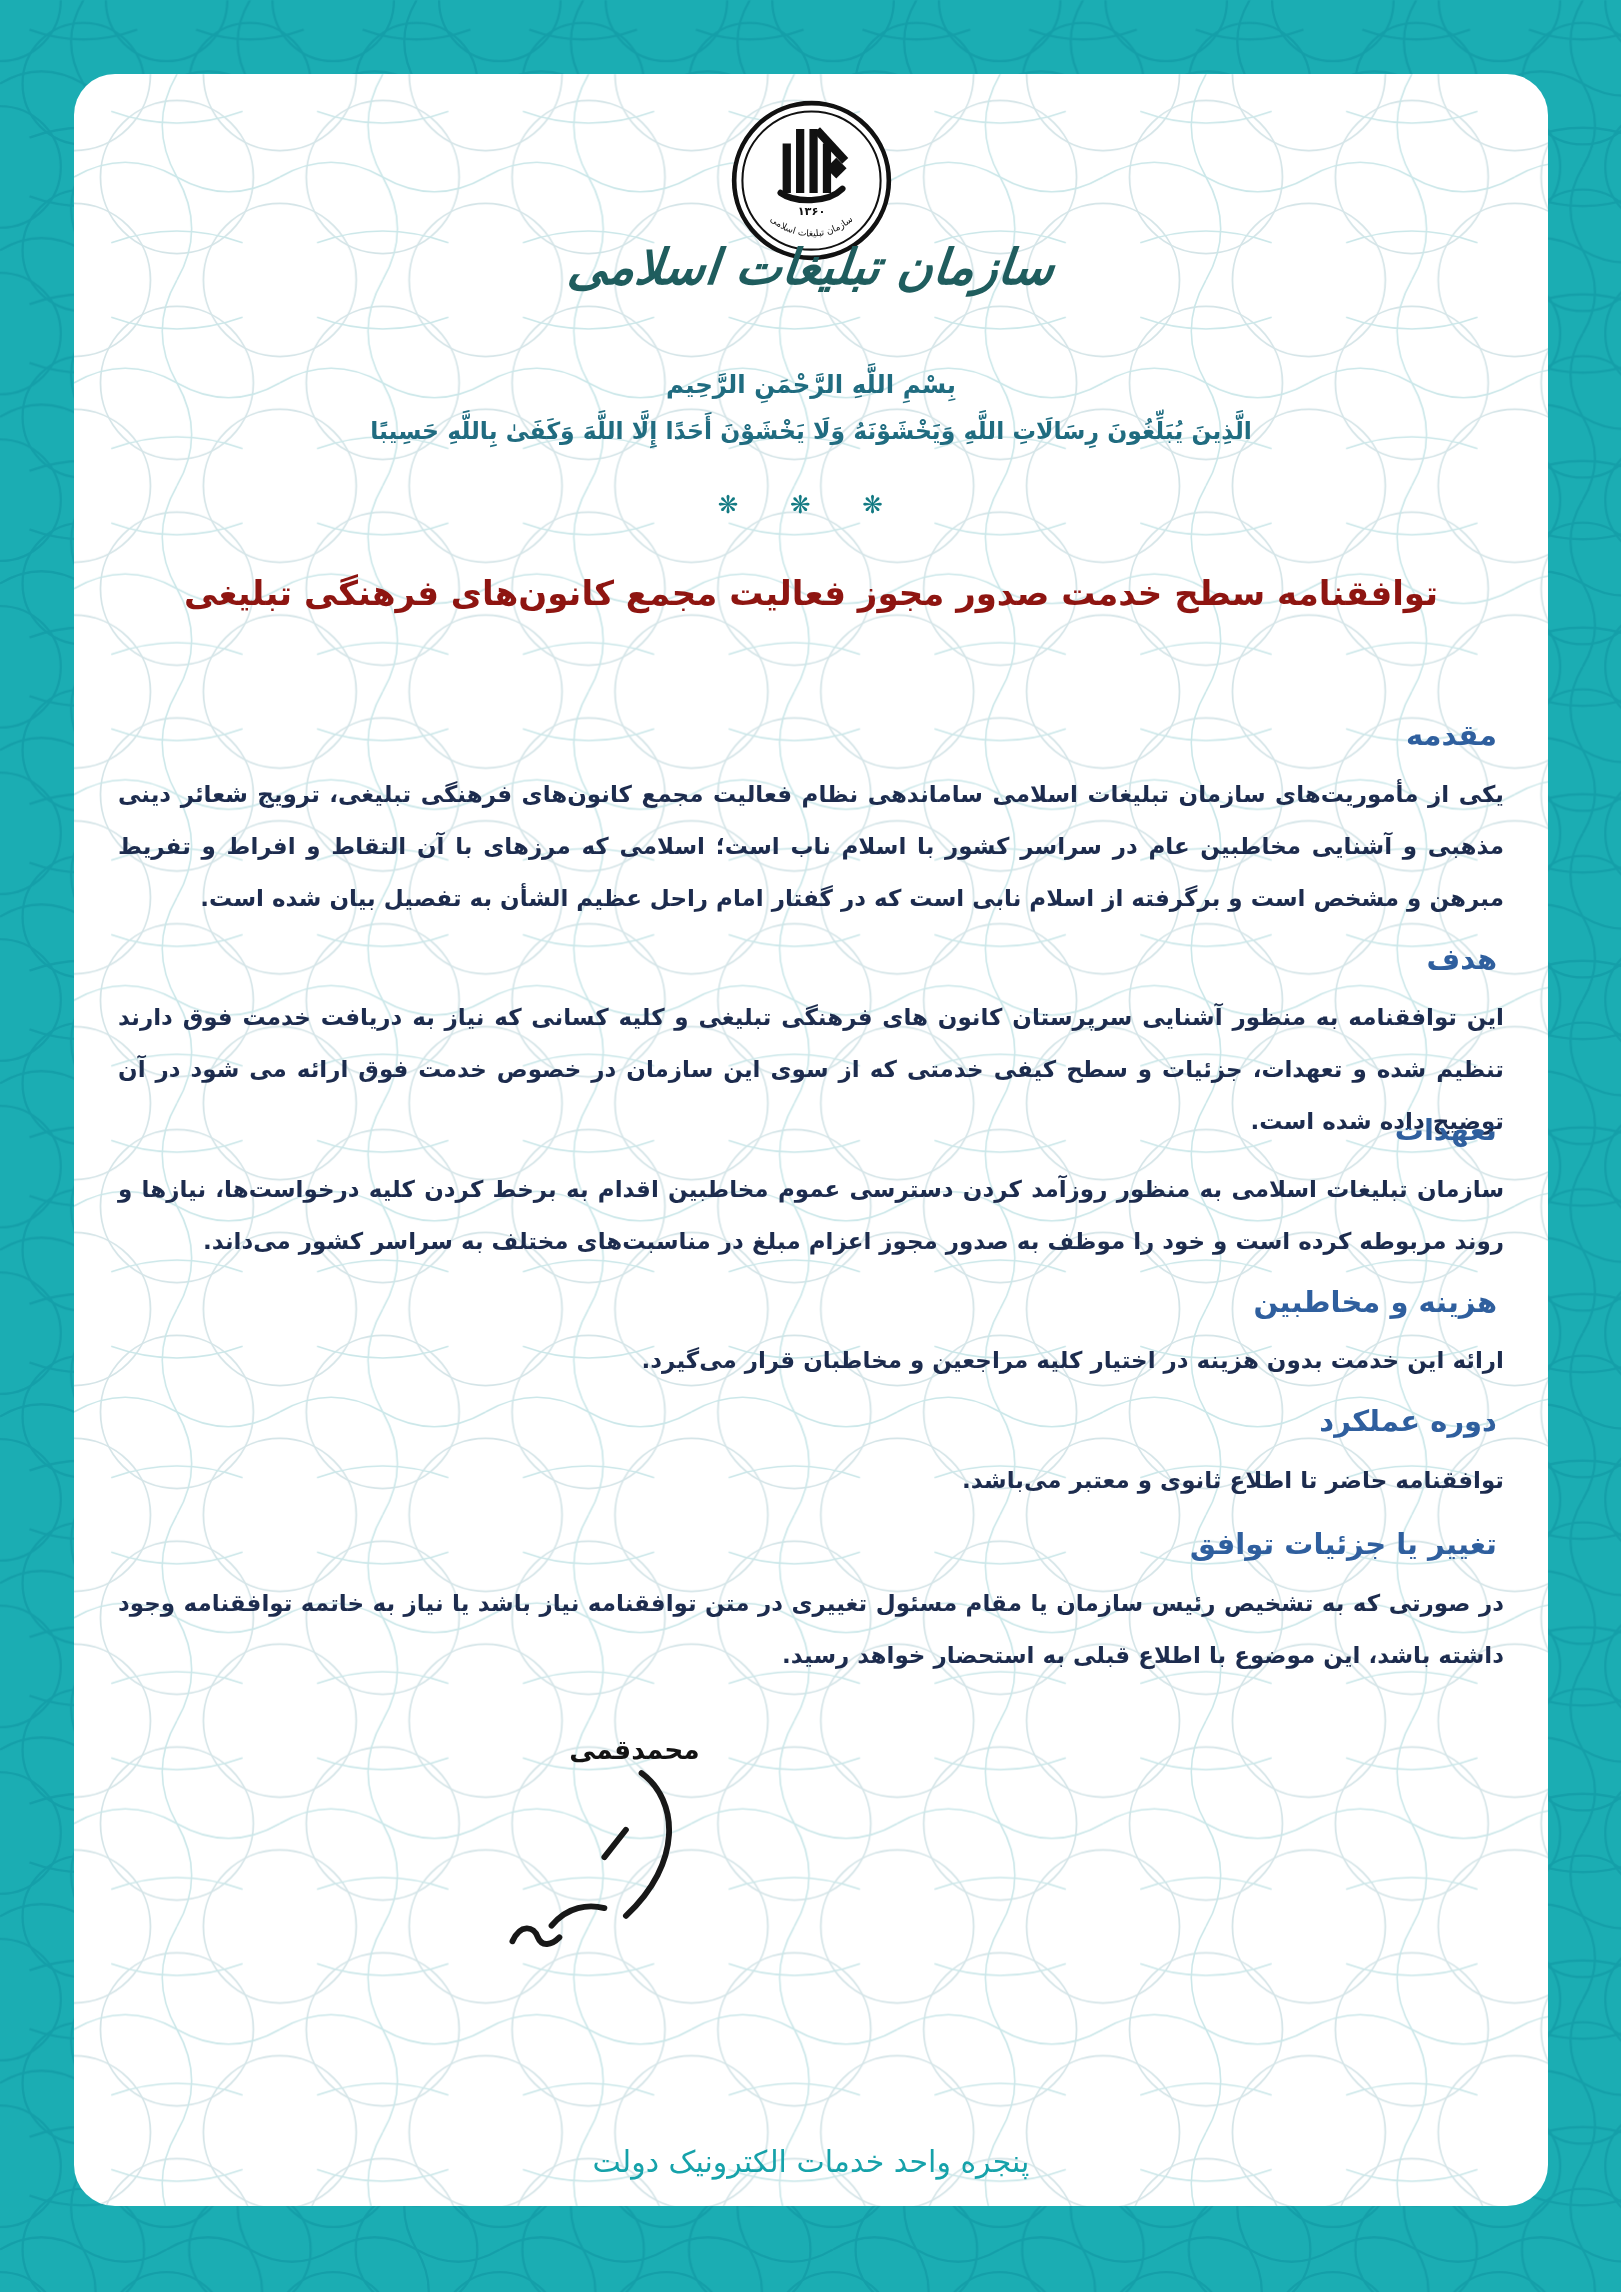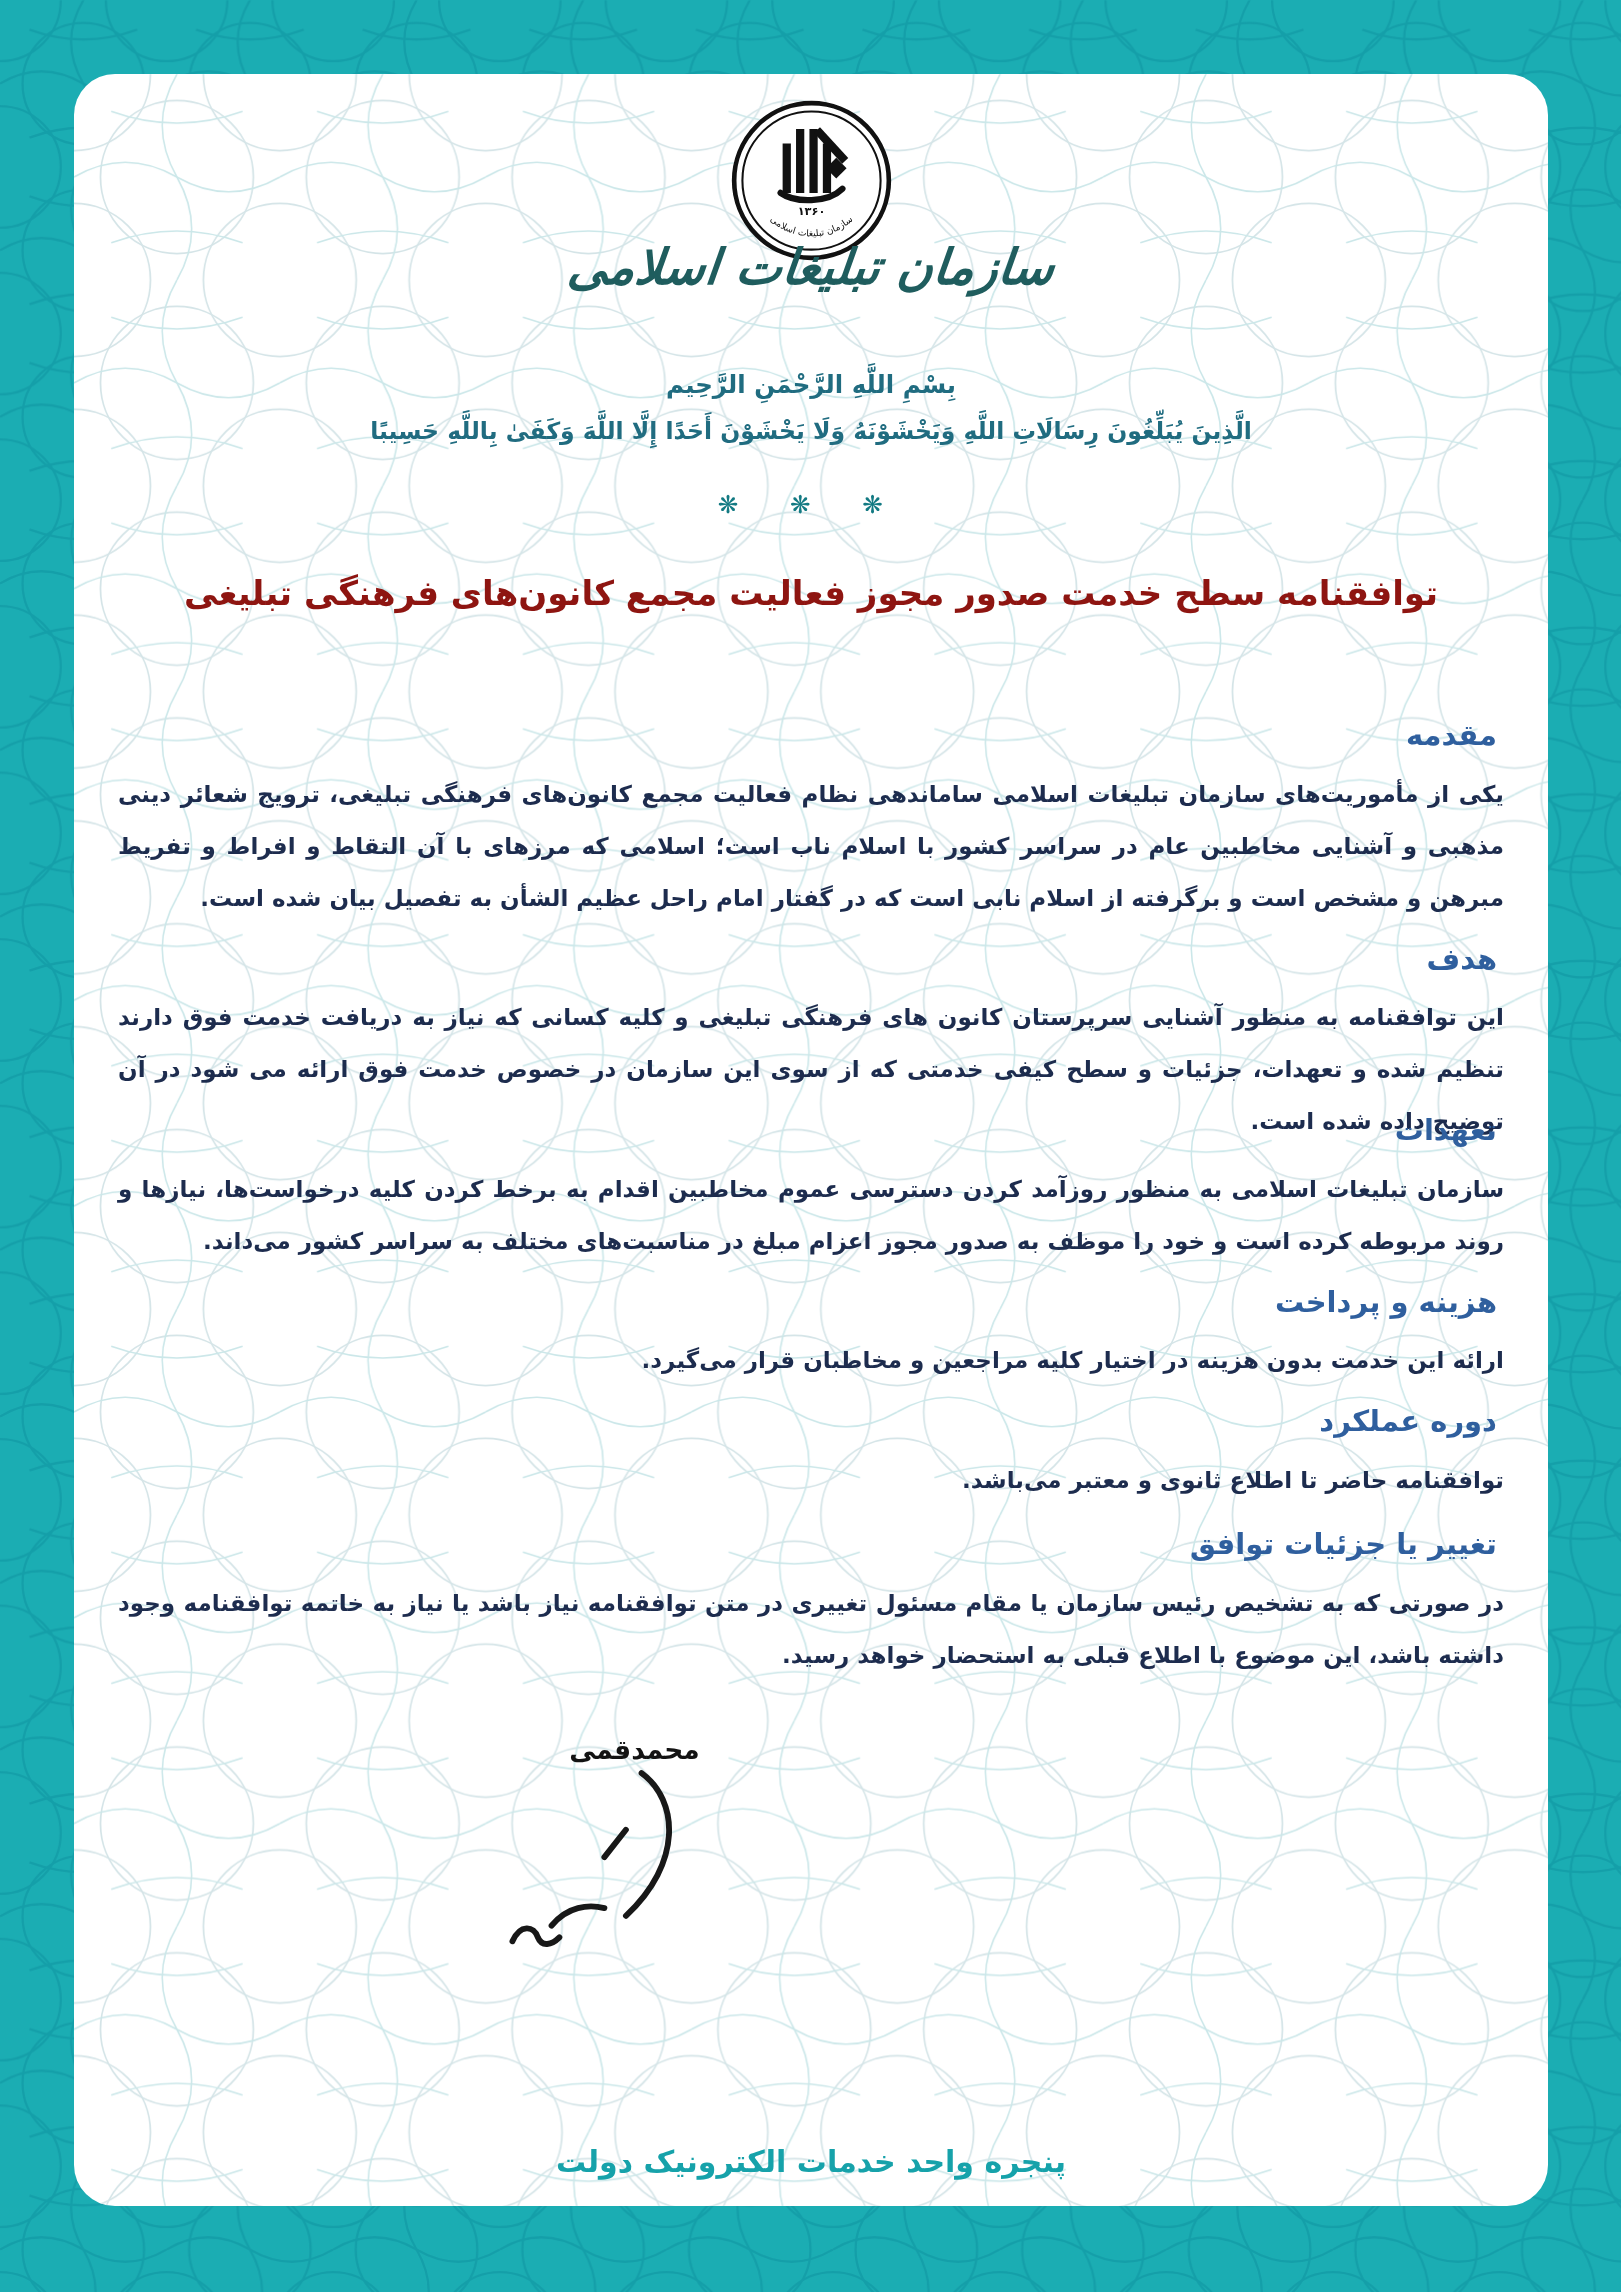--- a/index.html
+++ b/index.html
@@ -45,21 +45,21 @@
   .sec4-h{top:1204px;} .sec4-b{top:1260px;}
   .sec5-h{top:1323px;} .sec5-b{top:1380px;}
   .sec6-h{top:1446px;} .sec6-b{top:1503px;}
 
   .signature-block{position:absolute;top:1658px;left:286px;width:549px;text-align:center;}
   .signature-name{font-size:26.5px;font-weight:bold;color:#131313;margin:2px;}
   .signature-role{font-size:26.5px;font-weight:bold;color:#131313;margin:35px 0 0 0;}
   .signature-scribble{margin-top:2px;transform:translateX(-35px);} 
 
   .footer-text{
-    bottom:27.4px;font-size:30px;font-weight:bold;color:#16A2AA;
+    bottom:27.4px;font-size:30px;font-weight:normal;color:#16A2AA;
   }
   .emblem-svg{display:inline-block;}
 </style>
 </head>
 <body>
 
 <svg class="border-pattern-svg" width="1621" height="2293" viewBox="0 0 1654 2339">
   <defs>
     <pattern id="tealPat" width="170" height="170" patternUnits="userSpaceOnUse">
       <g fill="none" stroke="#0E93A0" stroke-width="2.4" opacity="0.55">
@@ -134,21 +134,21 @@
 
     <h2 class="section-heading sec1-h">مقدمه</h2>
     <p class="section-body sec1-b">یکی از مأموریت‌های سازمان تبلیغات اسلامی ساماندهی نظام فعالیت مجمع کانون‌های فرهنگی تبلیغی، ترویج شعائر دینی مذهبی و آشنایی مخاطبین عام در سراسر کشور با اسلام ناب است؛ اسلامی که مرزهای با آن التقاط و افراط و تفریط مبرهن و مشخص است و برگرفته از اسلام نابی است که در گفتار امام راحل عظیم الشأن به تفصیل بیان شده است.</p>
 
     <h2 class="section-heading sec2-h">هدف</h2>
     <p class="section-body sec2-b">این توافقنامه به منظور آشنایی سرپرستان کانون های فرهنگی تبلیغی و کلیه کسانی که نیاز به دریافت خدمت فوق دارند تنظیم شده و تعهدات، جزئیات و سطح کیفی خدمتی که از سوی این سازمان در خصوص خدمت فوق ارائه می شود در آن توضیح داده شده است.</p>
 
     <h2 class="section-heading sec3-h">تعهدات</h2>
     <p class="section-body sec3-b">سازمان تبلیغات اسلامی به منظور روزآمد کردن دسترسی عموم مخاطبین اقدام به برخط کردن کلیه درخواست‌ها، نیازها و روند مربوطه کرده است و خود را موظف به صدور مجوز اعزام مبلغ در مناسبت‌های مختلف به سراسر کشور می‌داند.</p>
 
-    <h2 class="section-heading sec4-h">هزینه و پرداخت</h2>
+    <h2 class="section-heading sec4-h">هزینه و مخاطبین</h2>
     <p class="section-body sec4-b">ارائه این خدمت بدون هزینه در اختیار کلیه مراجعین و مخاطبان قرار می‌گیرد.</p>
 
     <h2 class="section-heading sec5-h">دوره عملکرد</h2>
     <p class="section-body sec5-b">توافقنامه حاضر تا اطلاع ثانوی و معتبر می‌باشد.</p>
 
     <h2 class="section-heading sec6-h">تغییر یا جزئیات توافق</h2>
     <p class="section-body sec6-b">در صورتی که به تشخیص رئیس سازمان یا مقام مسئول تغییری در متن توافقنامه نیاز باشد یا نیاز به خاتمه توافقنامه وجود داشته باشد، این موضوع با اطلاع قبلی به استحضار خواهد رسید.</p>
 
     <div class="signature-block">
       <p class="signature-name">محمدقمی</p>

